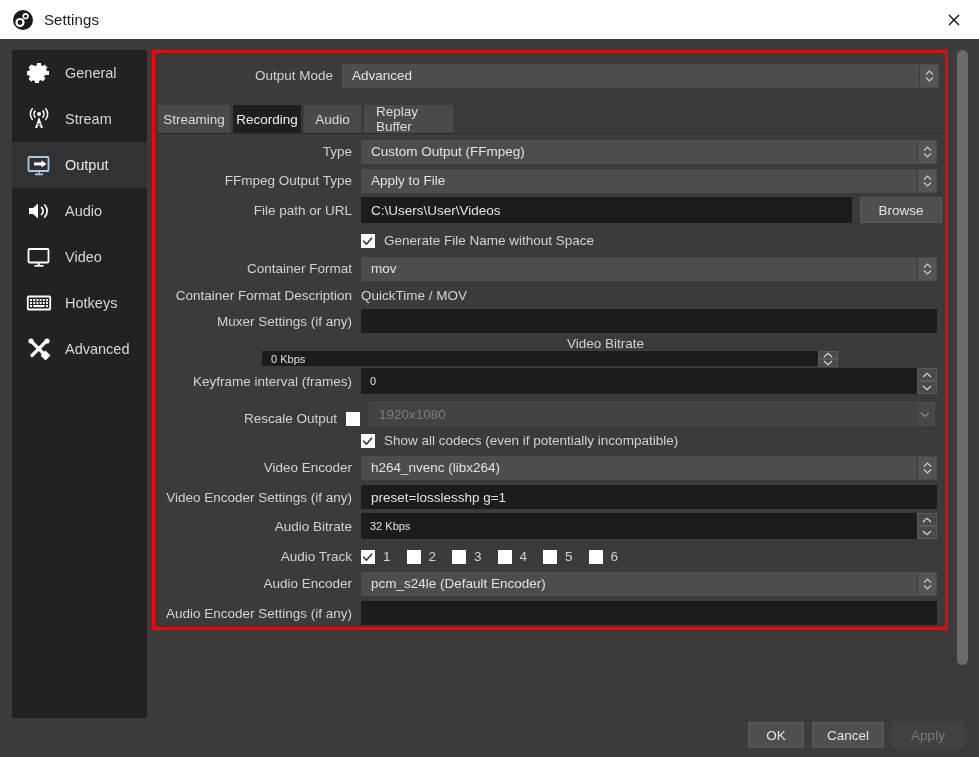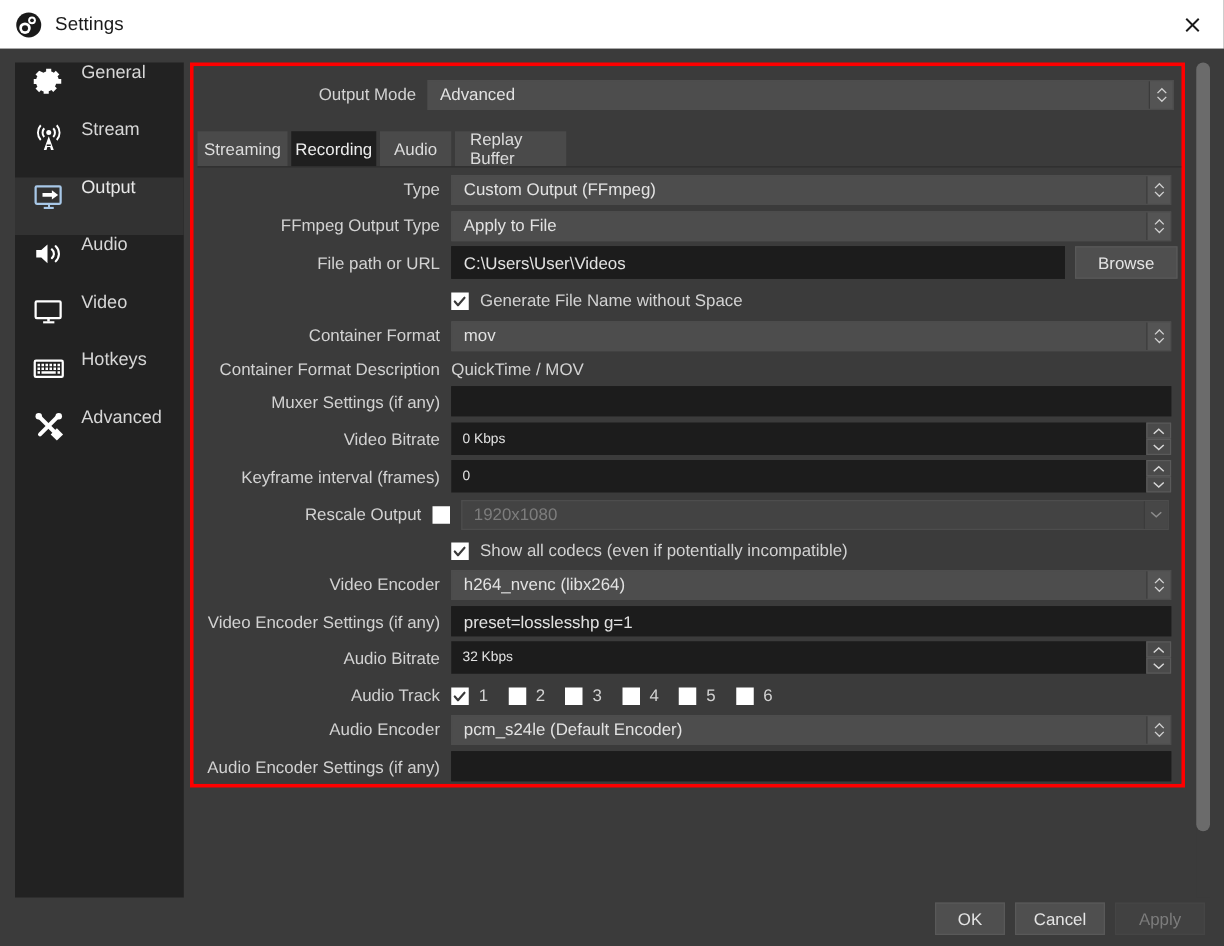--- a/index.html
+++ b/index.html
@@ -33,21 +33,21 @@
     position: absolute; left: 0; top: 39px; width: 979px; height: 718px;
     background: #3b3b3b;
   }
 
   
   #sidebar {
     position: absolute; left: 12px; top: 11px; width: 135px; height: 668px;
     background: #222222;
   }
   .side-item {
-    height: 46px; display: flex; 
+    height: 46px; display: flex; align-items: center;
     padding-left: 12px; cursor: pointer;
   }
   .side-item.selected { background: #323232; }
   .side-item .side-icon {
     width: 30px; height: 30px; display: flex; align-items: center;
     justify-content: center; flex: 0 0 30px;
   }
   .side-item .side-label {
     margin-left: 11px; font-size: 14.5px; color: #d6d6d6;
   }
@@ -405,21 +405,21 @@
         <div class="statictext">QuickTime / MOV</div>
       </div>
 
       <div class="row" style="top:254px; height:28px;">
         <div class="lbl">Muxer Settings (if any)</div>
         <div class="ledit" style="width:576px;">
           <span></span>
         </div>
       </div>
 
-      <div class="row" style="top:283px; height:30px;">
+      <div class="row" style="top:283px; height:30px;flex-direction:column;">
         <div class="lbl">Video Bitrate</div>
         <div class="spin" style="width:576px;">
           <span>0 Kbps</span>
           <span class="sp-btns">
             <span class="sp-btn">
               <svg width="10" height="6" viewBox="0 0 10 6">
                   <path d="M1 5L5 1.4 9 5" stroke="#d8d8d8" stroke-width="1.2" fill="none"></path>
                 </svg>
             </span>
             <span class="sp-btn">
@@ -443,21 +443,21 @@
             </span>
             <span class="sp-btn">
               <svg width="10" height="6" viewBox="0 0 10 6">
                   <path d="M1 1L5 4.6 9 1" stroke="#d8d8d8" stroke-width="1.2" fill="none"></path>
                 </svg>
             </span>
           </span>
         </div>
       </div>
 
-      <div class="row" style="top:344px;">
+      <div class="row" style="top:344px;align-items:flex-end;">
         <div class="lbl" style="width:191px;">Rescale Output</div>
         <span class="chkbox"></span>
         <div class="combo disabled" style="width:566px; margin-left:9px;">
           <span>1920x1080</span>
           <span class="arrows">
             <svg width="10" height="7" viewBox="0 0 10 7">
               <path d="M1 1.8L5 5.4 9 1.8" stroke="#8d8d8d" stroke-width="1.2" fill="none"></path>
             </svg>
           </span>
         </div>

